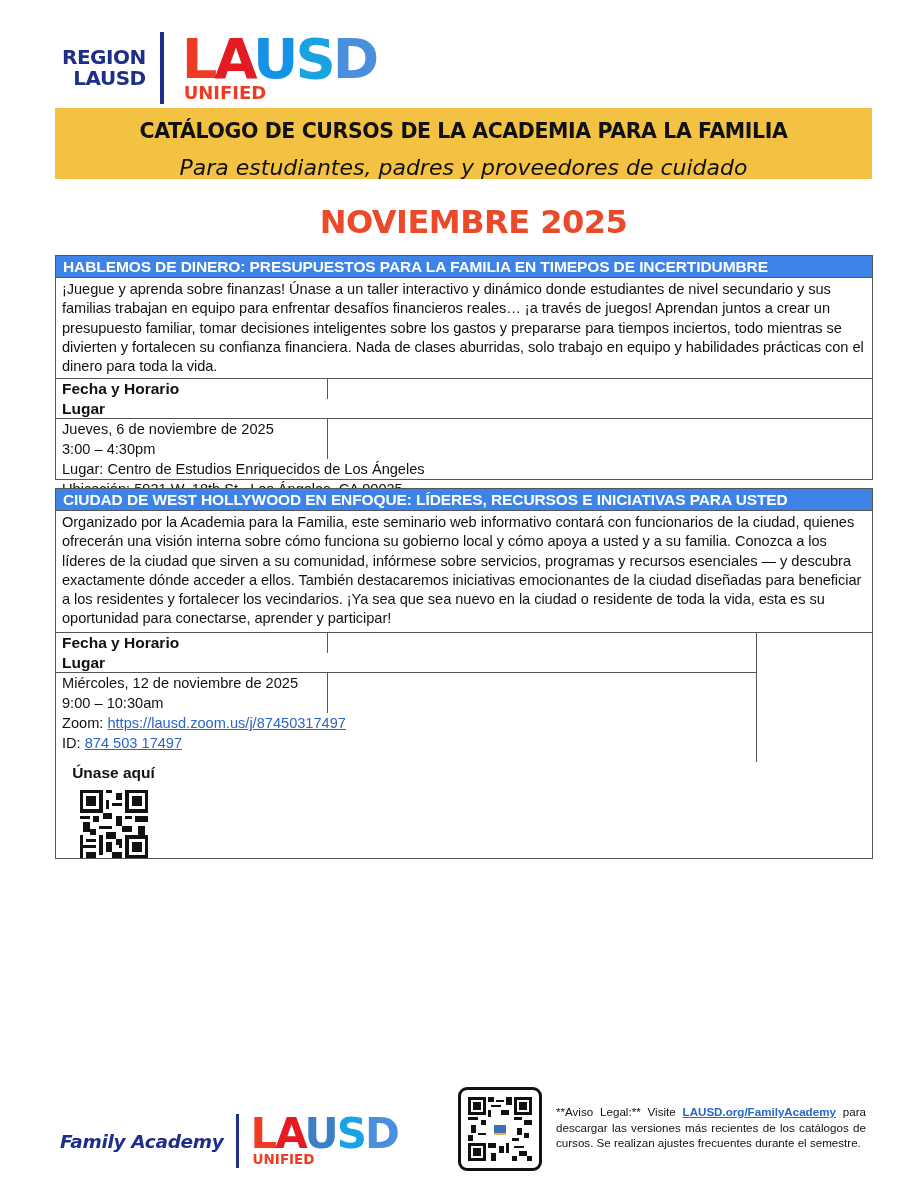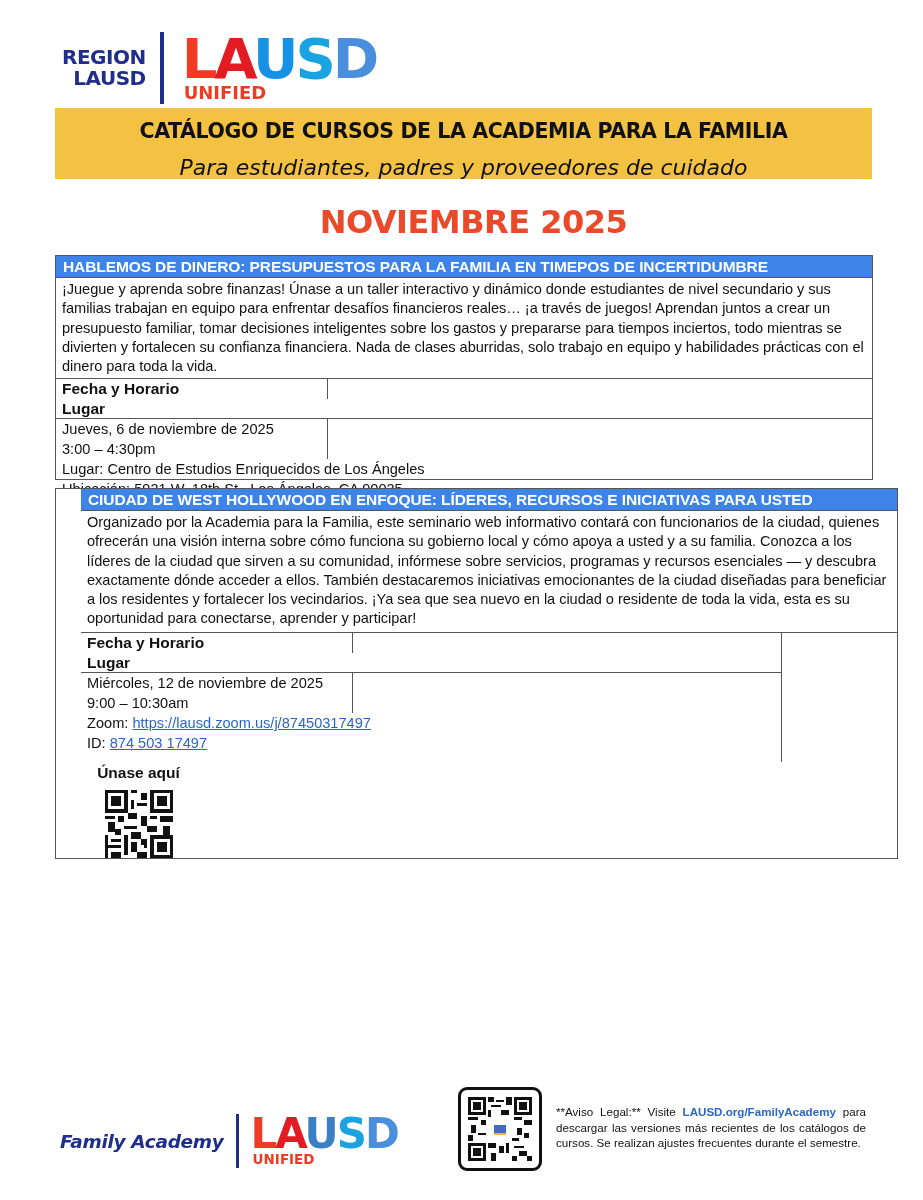--- a/index.html
+++ b/index.html
@@ -42,21 +42,21 @@
   
   .footer-logo { position:absolute; left:60px; top:1113px; display:flex; align-items:center; }
   .fa-text { font-family:"DejaVu Sans", sans-serif; font-weight:bold; font-size:18.5px; color:#1e2e8a; letter-spacing:-0.3px;font-style:italic; }
   .fvbar { width:3px; height:54px; background:#1e2e8a; margin:0 12px 0 12px; }
   .flausd { position:relative; width:180px; height:56px; }
   .flausd .la { position:absolute; left:0; top:-4px; font-family:"DejaVu Sans", sans-serif; font-weight:bold; font-size:42px; letter-spacing:-2px; }
   .flausd .unified { position:absolute; left:2px; top:38px; font-family:"DejaVu Sans", sans-serif; font-weight:bold; font-size:13.5px; color:#ef3b24; }
   .fqr-box { position:absolute; left:458px; top:1087px; width:78px; height:78px; border:3px solid #111; border-radius:9px; background:#fff; }
   .fqr-box svg { position:absolute; left:7px; top:7px; }
   .legal { position:absolute; left:556px; top:1104px; width:310px; font-size:11.6px; line-height:15.5px; text-align:justify; color:#111; }
-  .legal a { color:#2866c9; font-weight:bold; }
+  .legal a { color:#2866c9; font-weight:bold; text-decoration:underline; }
 </style>
 </head>
 <body>
 
 <div class="logo-top">
   <div class="region">
     <div>REGION</div>
     <div>LAUSD</div>
   </div>
   <div class="vbar"></div>
@@ -86,21 +86,21 @@
       <div>3:00 – 4:30pm</div>
     </div>
     <div class="cell c2" style="padding-top:1px;">
       <div>Lugar: Centro de Estudios Enriquecidos de Los Ángeles</div>
       <div>Ubicación: 5931 W. 18th St., Los Ángeles, CA 90035</div>
       <div>(Solamente presencial)</div>
     </div>
   </div>
 </div>
 
-<div class="course" style="top:488px;padding-left:25px;">
+<div class="course" style="top:488px;">
   <div class="head">CIUDAD DE WEST HOLLYWOOD EN ENFOQUE: LÍDERES, RECURSOS E INICIATIVAS PARA USTED</div>
   <div class="desc" style="height:119px;">Organizado por la Academia para la Familia, este seminario web informativo contará con funcionarios de la ciudad, quienes ofrecerán una visión interna sobre cómo funciona su gobierno local y cómo apoya a usted y a su familia. Conozca a los líderes de la ciudad que sirven a su comunidad, infórmese sobre servicios, programas y recursos esenciales — y descubra exactamente dónde acceder a ellos. También destacaremos iniciativas emocionantes de la ciudad diseñadas para beneficiar a los residentes y fortalecer los vecindarios. ¡Ya sea que sea nuevo en la ciudad o residente de toda la vida, esta es su oportunidad para conectarse, aprender y participar!</div>
   <div class="row">
     <div style="display:flex; flex-direction:column; width:700px; border-right:1px solid #555;">
       <div class="row hdr">
         <div class="cell c1">Fecha y Horario</div>
         <div class="cell c2">Lugar</div>
       </div>
       <div class="row" style="height:89px;">
         <div class="cell c1" style="padding-top:1px;">

